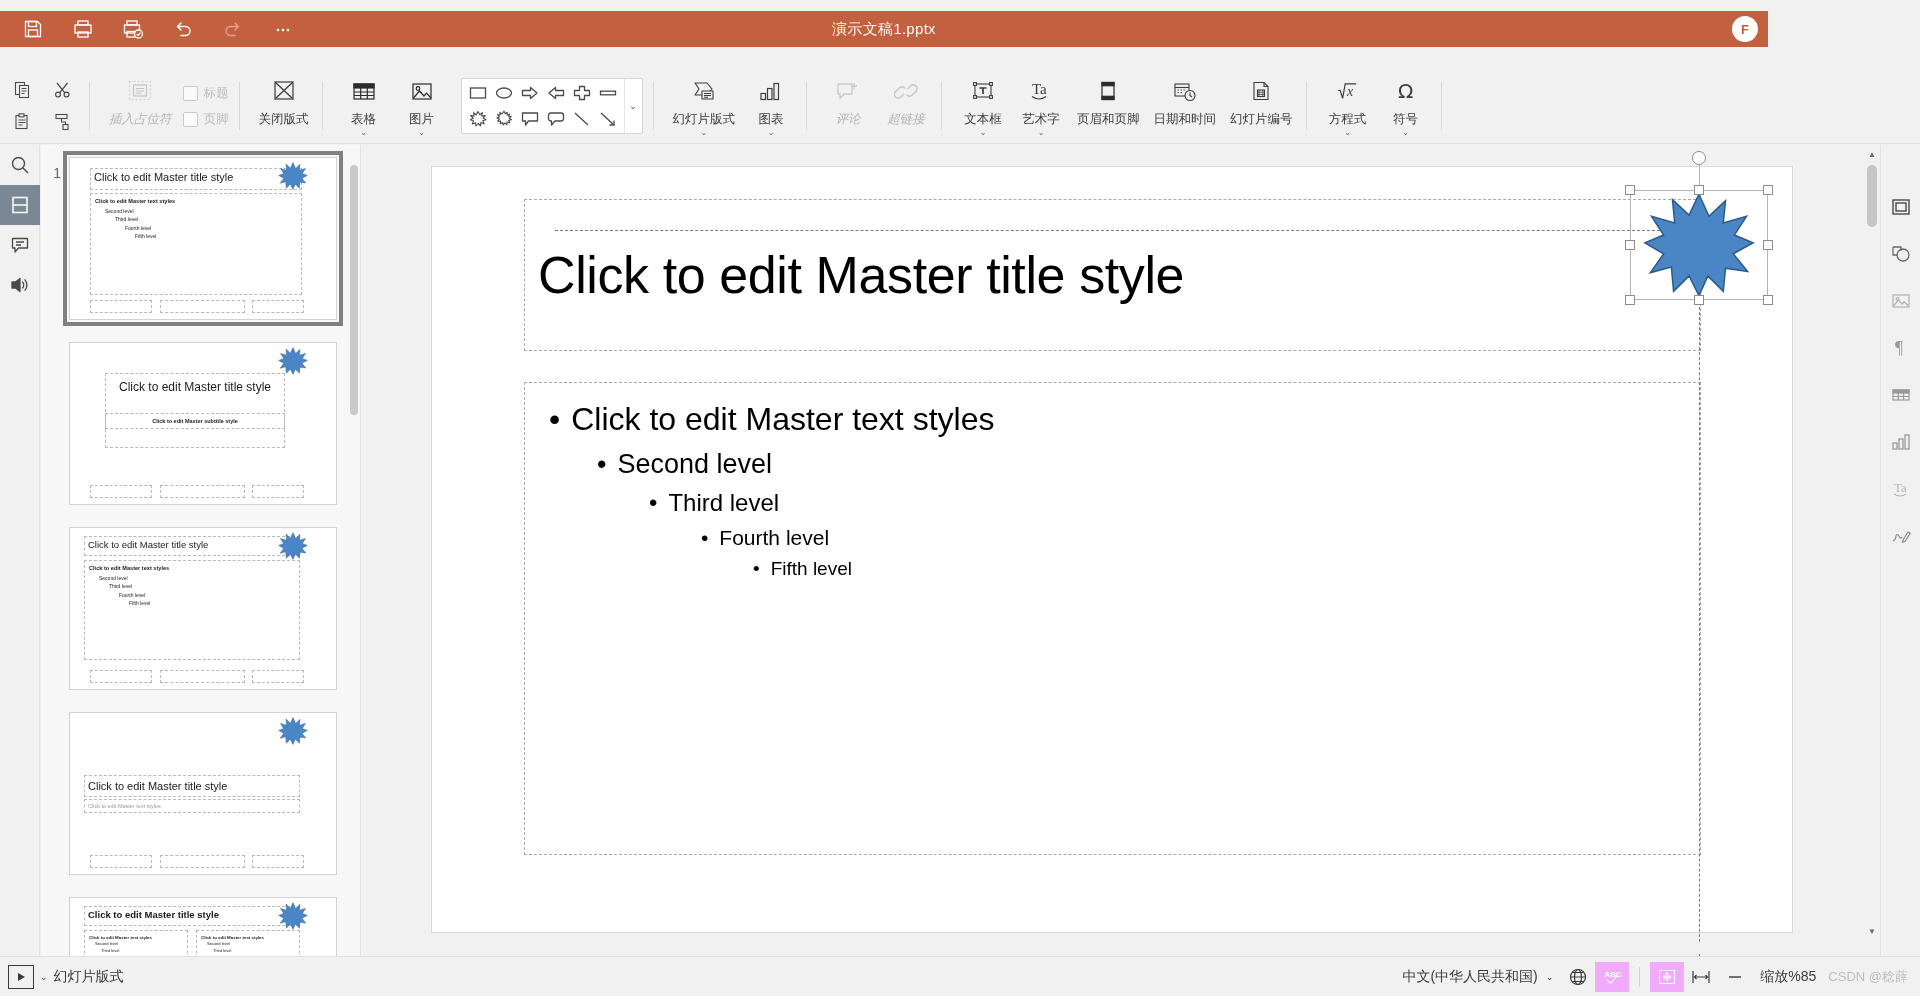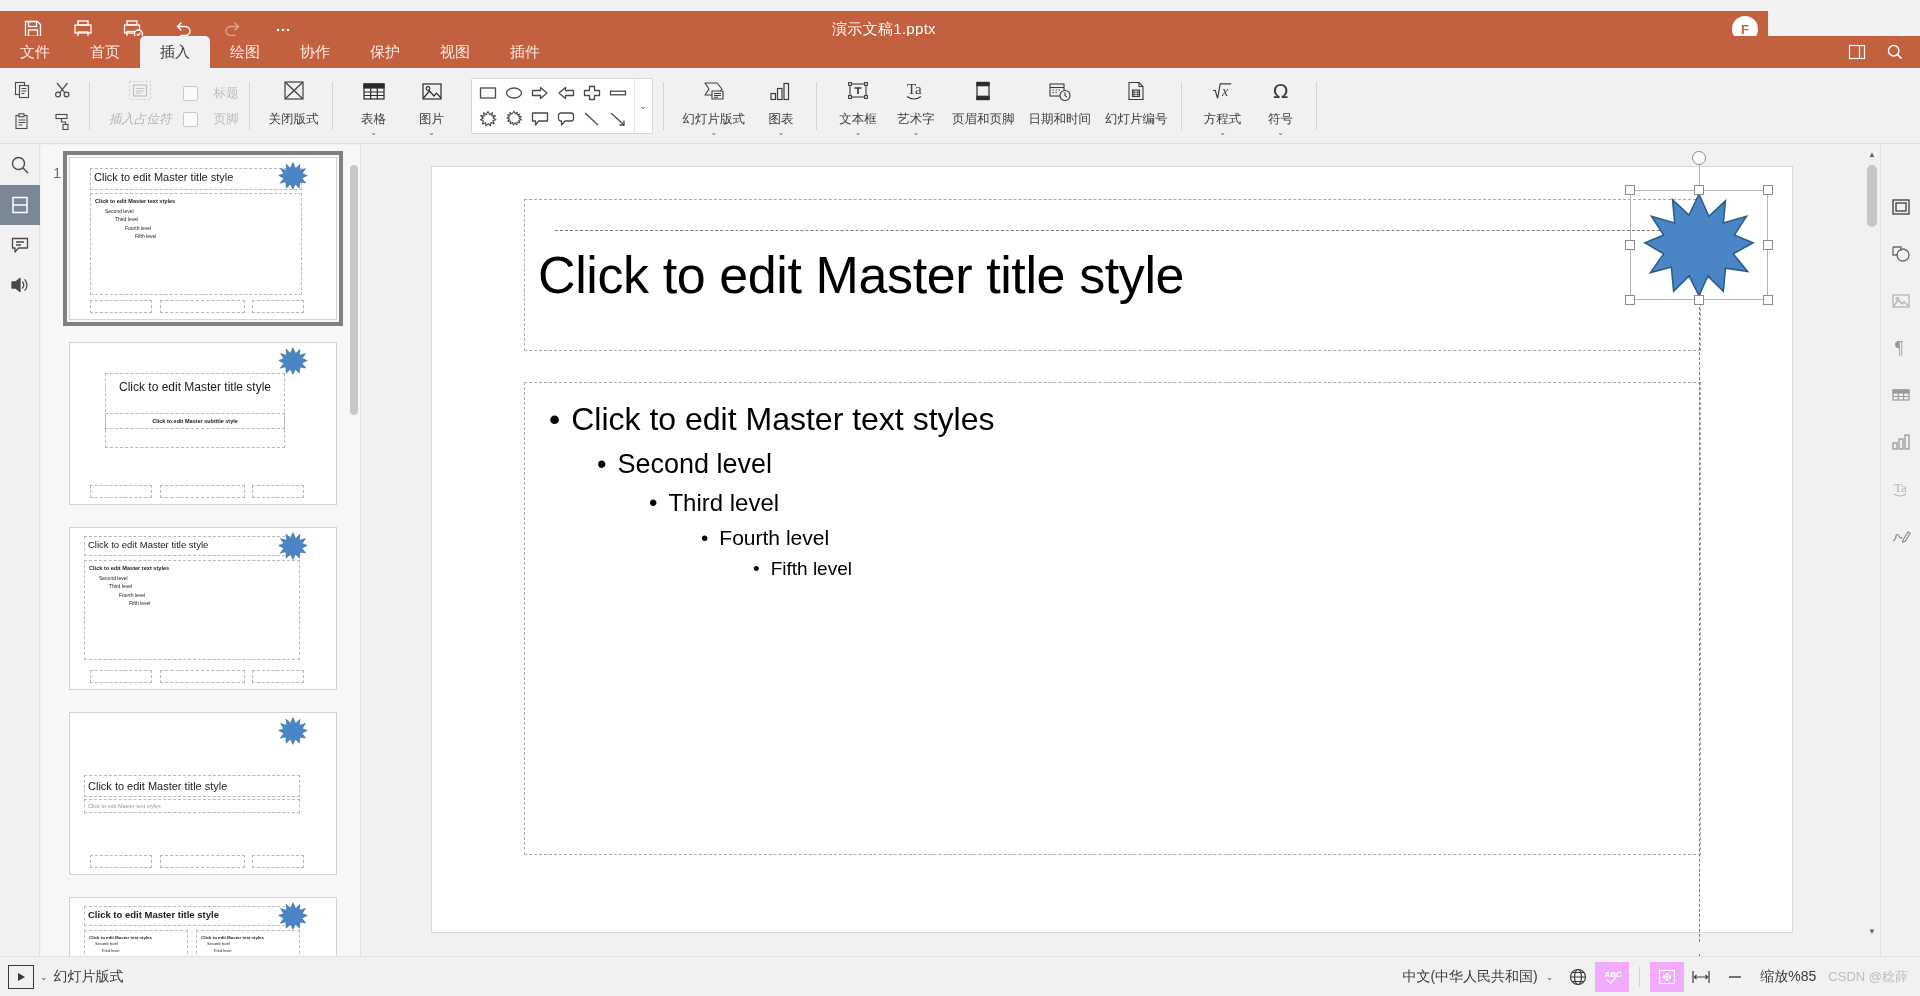--- a/index.html
+++ b/index.html
@@ -93,21 +93,21 @@
     min-width: 58px; height: 68px; padding: 4px 7px 0 7px;
     display: flex; flex-direction: column; align-items: center;
     cursor: pointer; border-radius: 3px;
   }
   .bigbtn .ico { height: 34px; display:flex; align-items:center; justify-content:center; }
   .bigbtn .lbl { font-size: 12.5px; color: #3c3c3c; margin-top: 1px; white-space: nowrap; }
   .bigbtn .caret { font-size: 8px; color: #666; line-height: 8px; margin-top: 1px; }
   .bigbtn.disabled { cursor: default; }
   .bigbtn.disabled .lbl { color: #b4b4b4; font-style: italic; }
 
-  .chkrow { display: flex; align-items: center; gap: 16px; height: 26px; padding: 0 4px; }
+  .chkrow { display: flex; align-items: center; gap: 6px; height: 26px; padding: 0 4px; }
   .chkbox { width: 15px; height: 15px; border: 1px solid #c9c9c9; background: #fafafa; border-radius: 2px; }
   .chklbl { font-size: 12.5px; color: #bdbdbd; }
   .chkstack { display: flex; flex-direction: column; justify-content: center; }
 
   
   .shapes-gallery {
     display: flex; align-items: center;
     border: 1px solid #d5d5d5; background: #fff;
     height: 56px; margin: 0 4px; border-radius: 2px;
   }
@@ -322,44 +322,20 @@
       </div>
     </div>
     <div class="title-center">
       <span class="doc-title">演示文稿1.pptx</span>
     </div>
     <div class="title-right">
       <div class="avatar">F</div>
     </div>
   </div>
 
-  <div class="tabbar">
-    <div class="tab">文件</div>
-    <div class="tab">首页</div>
-    <div class="tab active">插入</div>
-    <div class="tab">绘图</div>
-    <div class="tab">协作</div>
-    <div class="tab">保护</div>
-    <div class="tab">视图</div>
-    <div class="tab">插件</div>
-    <div class="tabbar-right">
-      <div class="tabbar-icon">
-        <svg width="20" height="20" viewBox="0 0 20 20" fill="none" stroke="#ffffff" stroke-width="1.2">
-          <rect x="2.5" y="3.5" width="15" height="13"></rect>
-          <path d="M12.5 3.5v13"></path>
-        </svg>
-      </div>
-      <div class="tabbar-icon">
-        <svg width="20" height="20" viewBox="0 0 20 20" fill="none" stroke="#ffffff" stroke-width="1.5">
-          <circle cx="8.7" cy="8.7" r="5.2"></circle>
-            <path d="M12.6 12.6l4 4"></path>
-        </svg>
-      </div>
-    </div>
-  </div>
 
   <div class="ribbon">
 
     <div class="rgroup">
       <div class="small-stack">
         <div class="small-btn">
           <svg width="20" height="20" viewBox="0 0 20 20" fill="none" stroke="#4a4a4a" stroke-width="1.1">
             <rect x="2.5" y="2.5" width="9" height="12"></rect>
               <rect x="6.5" y="5.5" width="9" height="12" fill="#f1f1f1"></rect>
             <path d="M8.5 8.5h5M8.5 11h5M8.5 13.5h3"></path>
@@ -544,20 +520,41 @@
             <rect x="11.5" y="9.5" width="4.5" height="11"></rect>
             <rect x="18" y="4.5" width="4.5" height="16"></rect>
           </svg>
         </div>
         <div class="lbl">图表</div>
         <div class="caret">⌄</div>
       </div>
       <div class="sep"></div>
     </div>
 
+    <div class="rgroup">
+      <div class="bigbtn disabled">
+        <div class="ico">
+          <svg width="30" height="28" viewBox="0 0 30 28" fill="none" stroke="#c9c9c9" stroke-width="1.3" stroke-linejoin="round">
+            <path d="M5 5h14v10h-8l-4 4.5V15H5z"></path>
+            <path d="M21 4v6M18 7h6"></path>
+          </svg>
+        </div>
+        <div class="lbl">评论</div>
+      </div>
+      <div class="bigbtn disabled">
+        <div class="ico">
+          <svg width="30" height="28" viewBox="0 0 30 28" fill="none" stroke="#c9c9c9" stroke-width="1.6" stroke-linecap="round">
+            <path d="M12.5 15.5l-2.5 2.5a3.8 3.8 0 0 1-5.4-5.4l3.6-3.6a3.8 3.8 0 0 1 5.4 0"></path>
+            <path d="M17 9.5l2.5-2.5a3.8 3.8 0 0 1 5.4 5.4l-3.6 3.6a3.8 3.8 0 0 1-5.4 0"></path>
+          </svg>
+        </div>
+        <div class="lbl">超链接</div>
+      </div>
+      <div class="sep"></div>
+    </div>
 
     <div class="rgroup">
       <div class="bigbtn">
         <div class="ico">
           <svg width="30" height="28" viewBox="0 0 30 28" fill="none" stroke="#3c3c3c" stroke-width="1.1">
             <rect x="7" y="5" width="16" height="13"></rect>
             <path d="M11.5 9h7M15 9v6" stroke-width="1.7"></path>
             <rect x="5.6" y="3.6" width="2.8" height="2.8" fill="#fff"></rect>
             <rect x="21.6" y="3.6" width="2.8" height="2.8" fill="#fff"></rect>
             <rect x="5.6" y="16.6" width="2.8" height="2.8" fill="#fff"></rect>

